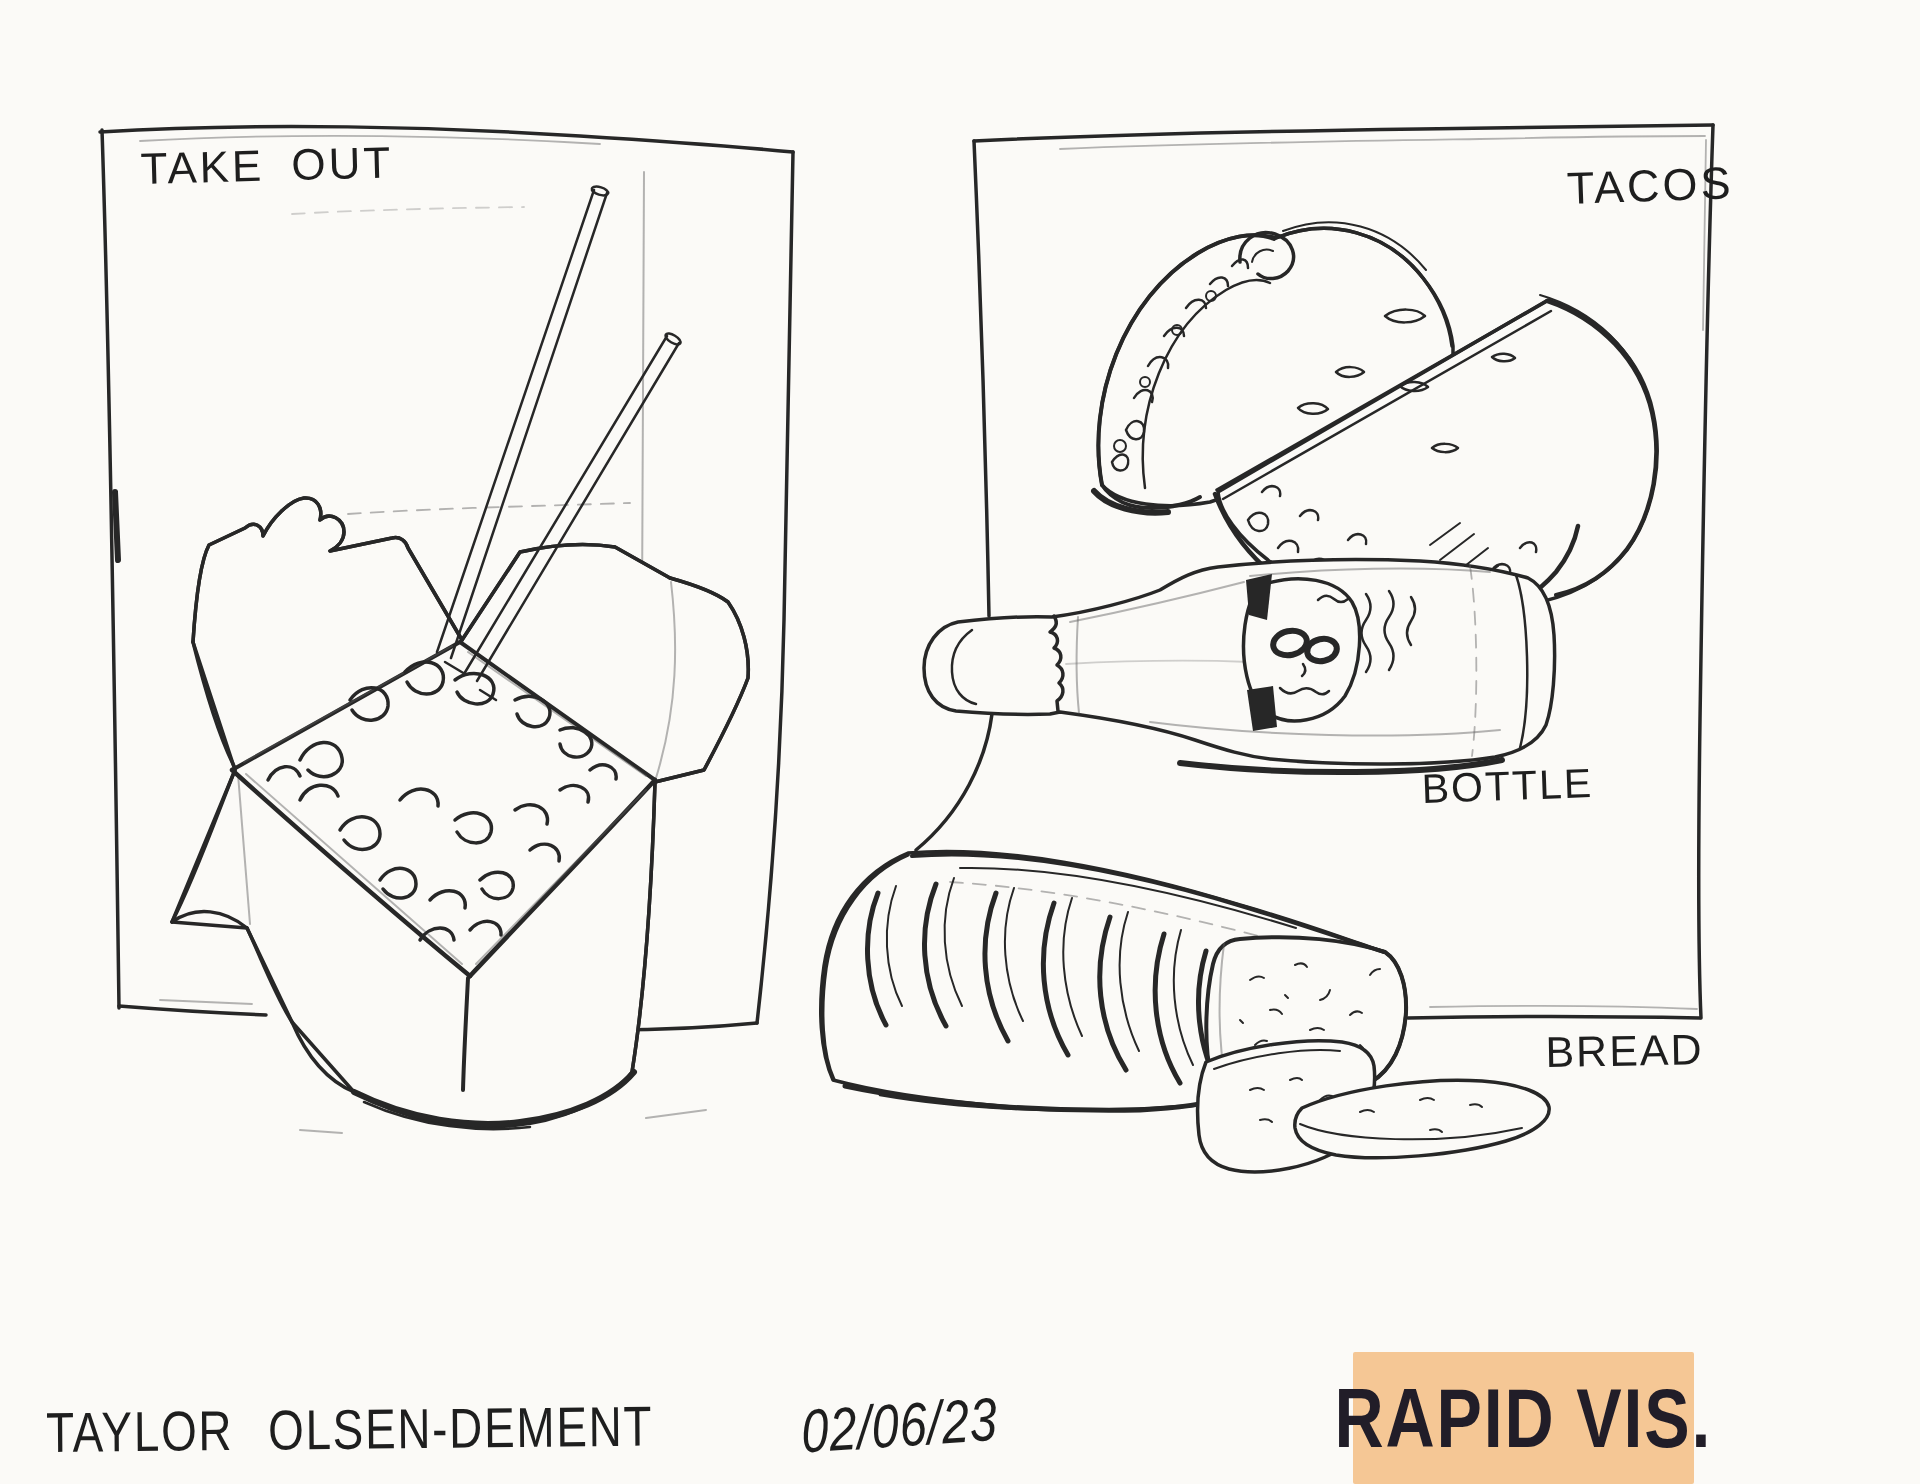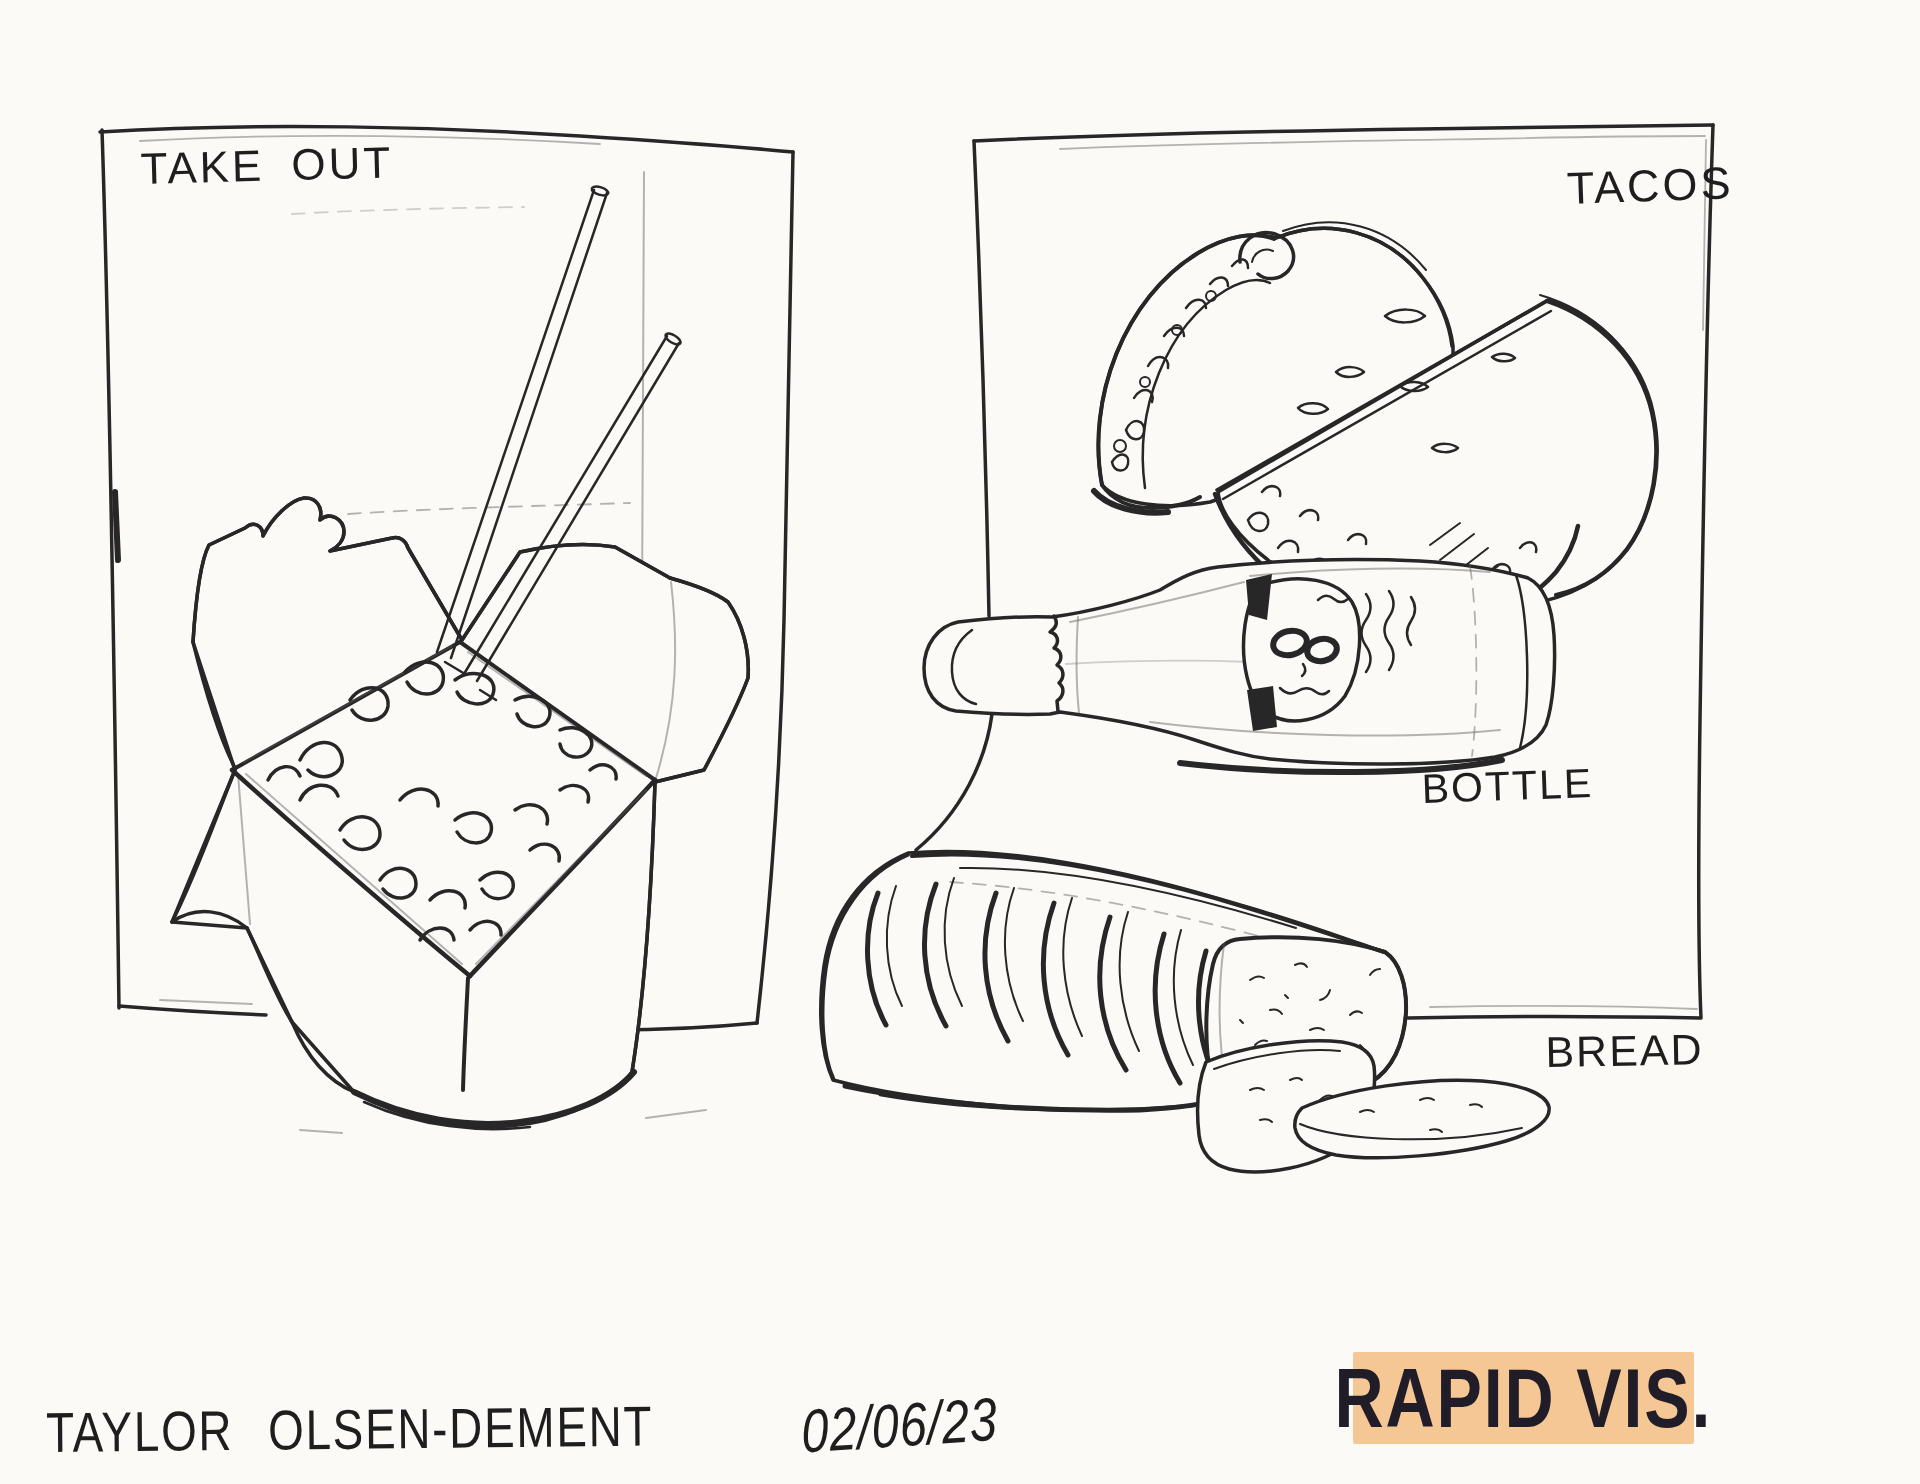--- a/index.html
+++ b/index.html
@@ -19,21 +19,21 @@
   svg .dash{stroke-dasharray:13 10}
   svg .fillp{fill:#fbfaf7;stroke-width:3.5}
   svg .inkfill{fill:#272727;stroke:none}
   .hand{position:absolute;color:#1e1e1e;white-space:nowrap;transform-origin:left top;}
   .lbl-takeout{left:140px;top:144px;font-size:44px;letter-spacing:3px;word-spacing:12px;transform:rotate(-1.5deg);}
   .lbl-tacos{left:1566px;top:163px;font-size:45px;letter-spacing:3px;transform:rotate(-2deg);}
   .lbl-bottle{left:1421px;top:766px;font-size:41px;letter-spacing:2px;transform:rotate(-2deg);}
   .lbl-bread{left:1545px;top:1028px;font-size:43px;letter-spacing:2px;transform:rotate(-1deg);}
   .lbl-artist{left:46px;top:1400px;font-size:54px;letter-spacing:2px;word-spacing:24px;transform:scale(.85,1.04) rotate(-.5deg);}
   .lbl-date{left:800px;top:1396px;font-size:58px;font-style:italic;letter-spacing:1px;transform:scale(.84,1.05) rotate(-3deg);}
-  .stamp{position:absolute;left:1353px;top:1352px;width:341px;height:92px;display:flex;align-items:center;justify-content:center;border-radius:2px;}
+  .stamp{position:absolute;left:1353px;top:1352px;width:341px;height:132px;display:flex;align-items:center;justify-content:center;border-radius:2px;}
   .stamp span{font-weight:bold;font-size:74px;letter-spacing:2px;transform:scale(.92,1.12);white-space:nowrap;}
 </style>
 </head>
 <body style="background: rgb(251, 250, 247);">
 
 <svg id="canvas" width="1920" height="1484" viewBox="0 0 1920 1484">
 
   <g>
     <path class="w35" d="M 100,132 C 260,122 440,127 580,136 C 660,141 740,147 793,152"></path>
     <path class="thin faint" d="M 140,141 C 300,132 470,136 600,144"></path>

